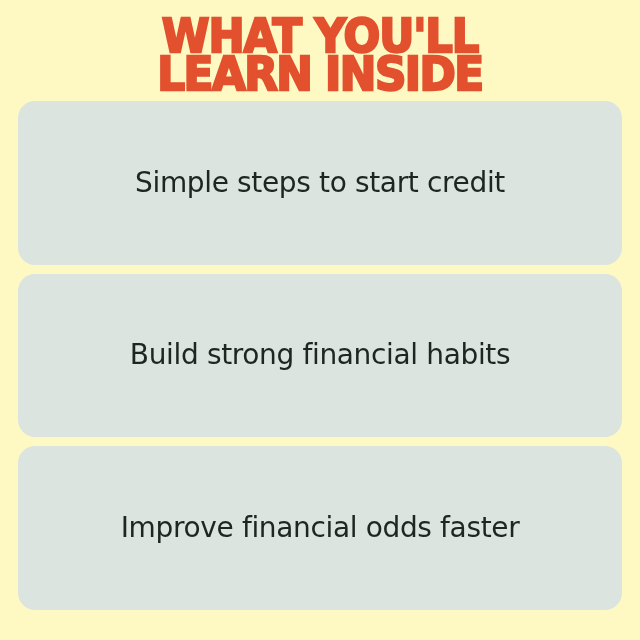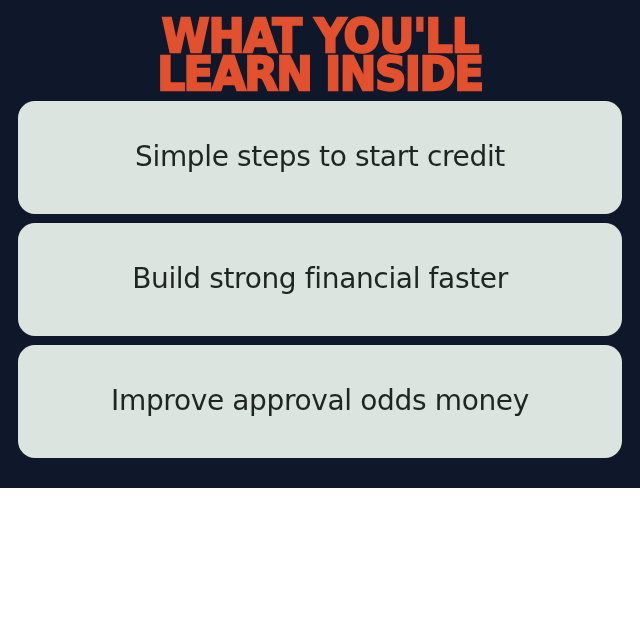--- a/index.html
+++ b/index.html
@@ -9,22 +9,22 @@
   body {
     width: 640px;
     height: 640px;
     overflow: hidden;
     font-family: "Liberation Sans", sans-serif;
   }
 
   #poster {
     position: relative;
     width: 640px;
-    height: 488px;
-    background: #0f172a;
+    height: 640px;
+    background: #fef9c3;
     box-sizing: border-box;
     display: flex;
     flex-direction: column;
     align-items: stretch;
   }
 
   
   .headline {
     padding: 17px 0 8px 0;
     text-align: center;
@@ -97,22 +97,22 @@
   </div>
 
   <div class="card-list">
 
     <div class="card">
       <span class="card-label">Simple steps to start credit</span>
     </div>
 
 
     <div class="card">
-      <span class="card-label">Build strong financial faster</span>
+      <span class="card-label">Build strong financial habits</span>
     </div>
 
     <div class="card">
-      <span class="card-label">Improve approval odds money</span>
+      <span class="card-label">Improve financial odds faster</span>
     </div>
 
 
   </div>
 </div>
 
 </body></html>

